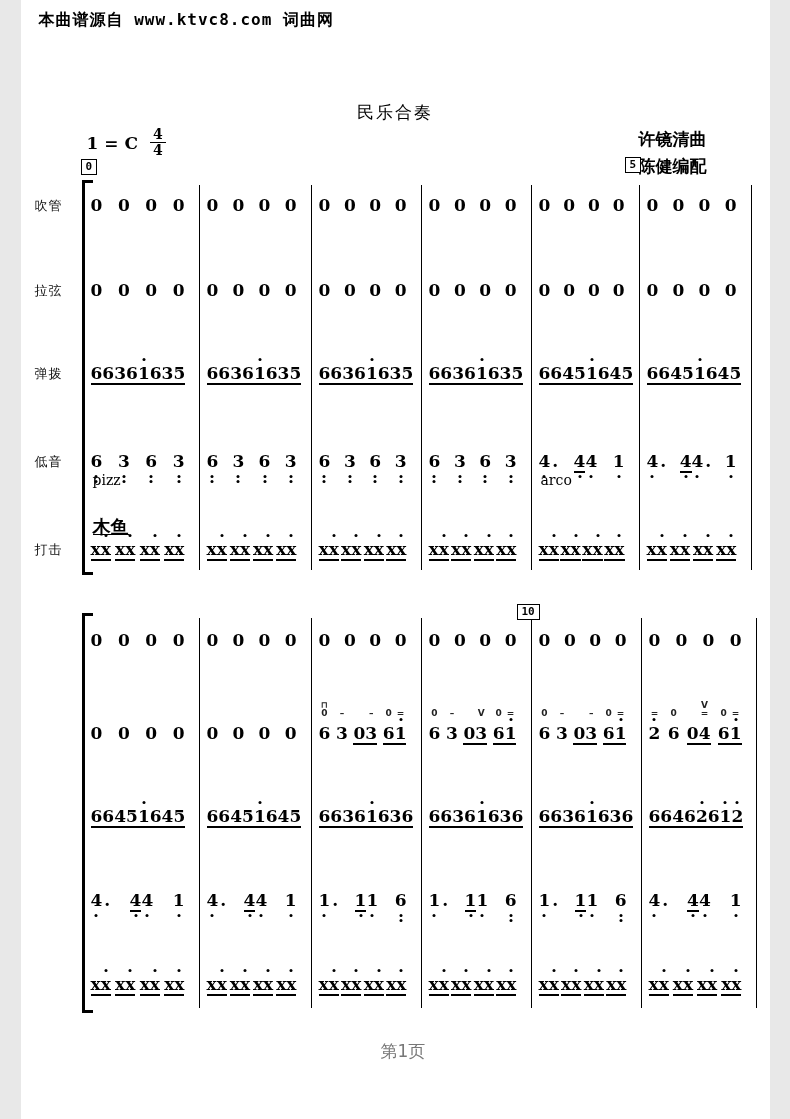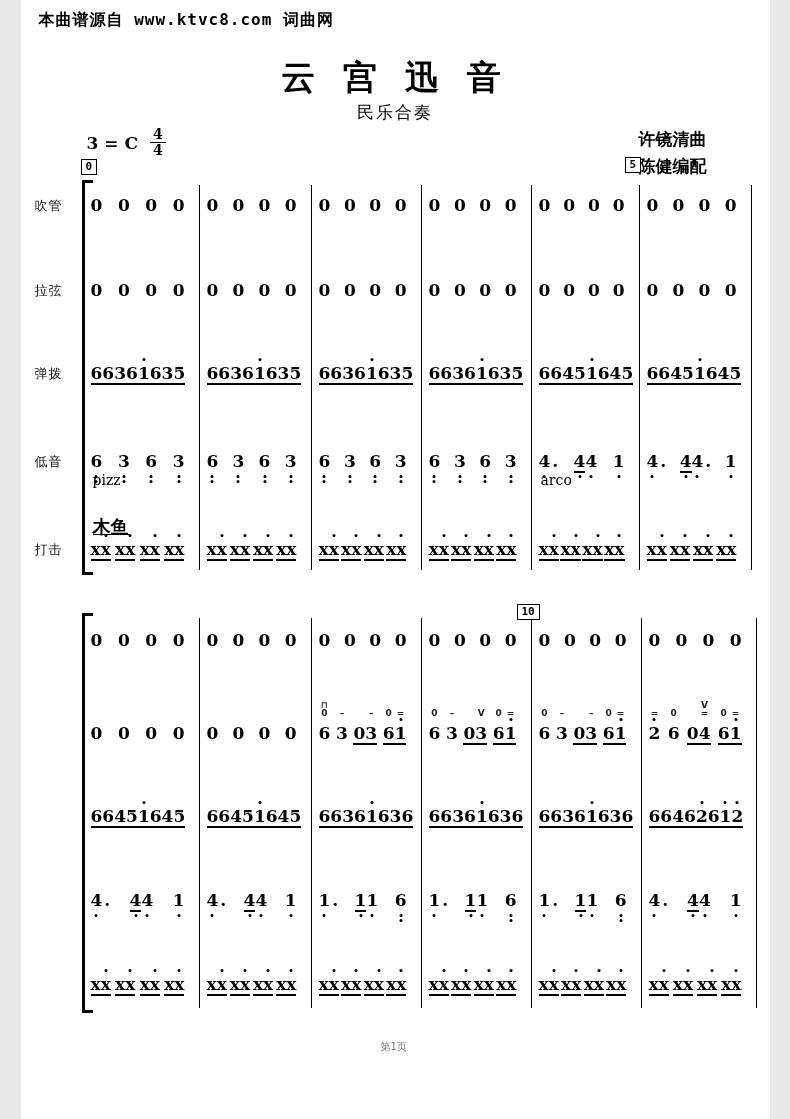--- a/index.html
+++ b/index.html
@@ -46,38 +46,37 @@
   .ann{position:absolute;left:50%;bottom:calc(100% + 6px);transform:translateX(-50%);
     display:flex;flex-direction:column;align-items:center;font-size:9px;line-height:8px;
     font-weight:bold;color:#222;font-family:"DejaVu Sans",sans-serif;white-space:nowrap;}
   .cell-above{position:absolute;top:-20px;left:2px;font-size:18px;font-weight:bold;
     line-height:15px;border-bottom:1px solid #000;white-space:nowrap;}
   .cell-below{position:absolute;top:21px;left:2px;font-size:14px;
     font-family:"DejaVu Serif","Liberation Serif",serif;white-space:nowrap;}
   .rh-box{position:absolute;border:1px solid #000;background:#fff;font-size:11px;
     font-weight:bold;font-family:"DejaVu Sans Mono",monospace;padding:1px 4px;line-height:12px;}
   
-  .page-num{position:absolute;left:360px;top:1040px;font-size:10px;color:#777;}
+  .page-num{position:absolute;left:360px;top:1040px;font-size:17px;color:#777;}
   .wm-name{position:absolute;right:24px;top:1040px;font-size:38px;font-weight:bold;
     color:#5f5f5f;letter-spacing:3px;}
   .wm-url{position:absolute;right:6px;top:1080px;font-size:27px;font-weight:bold;
     color:#8a8a8a;letter-spacing:0px;font-family:"DejaVu Sans","Liberation Sans",sans-serif;}
 </style>
 </head>
 <body>
 
 <div id="page">
 
   <div class="src-note">本曲谱源自 www.ktvc8.com 词曲网</div>
 
-  <div class="title">云 宫 迅 音</div>
   <div class="subtitle">民乐合奏</div>
 
   <div class="keyblock">
-    <span>3 = C</span>
+    <span>1 = C</span>
     <span class="frac">
       <span class="ft">4</span>
       <span class="fb">4</span>
     </span>
   </div>
 
   <div class="credits">
     <div>许镜清曲</div>
     <div>陈健编配</div>
   </div>

